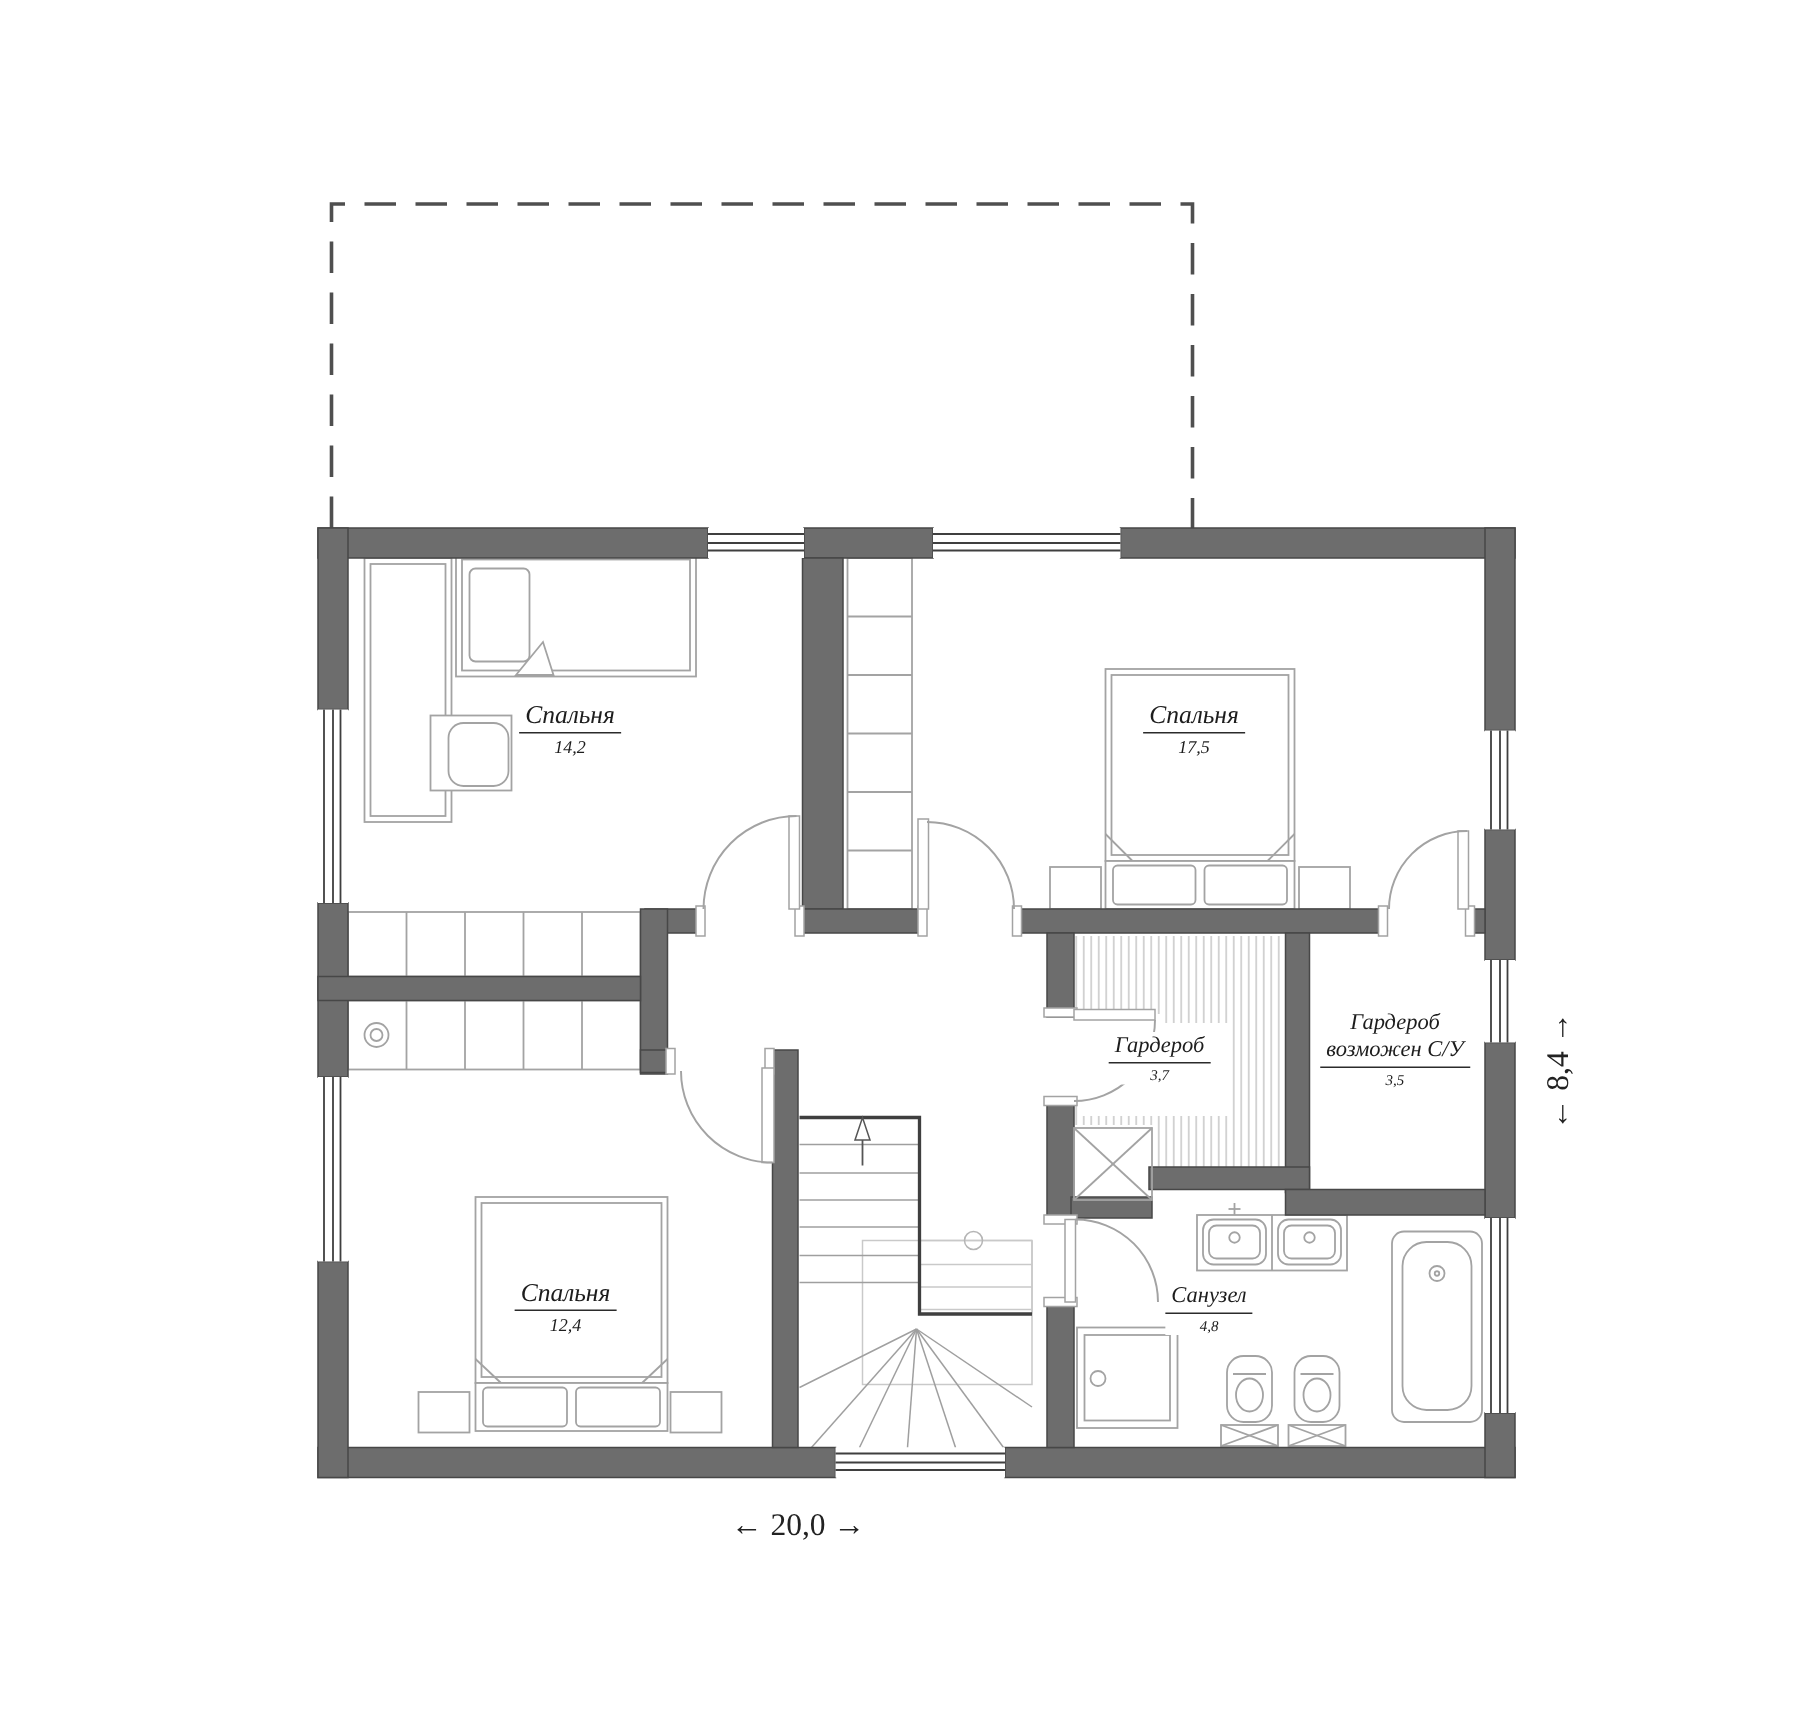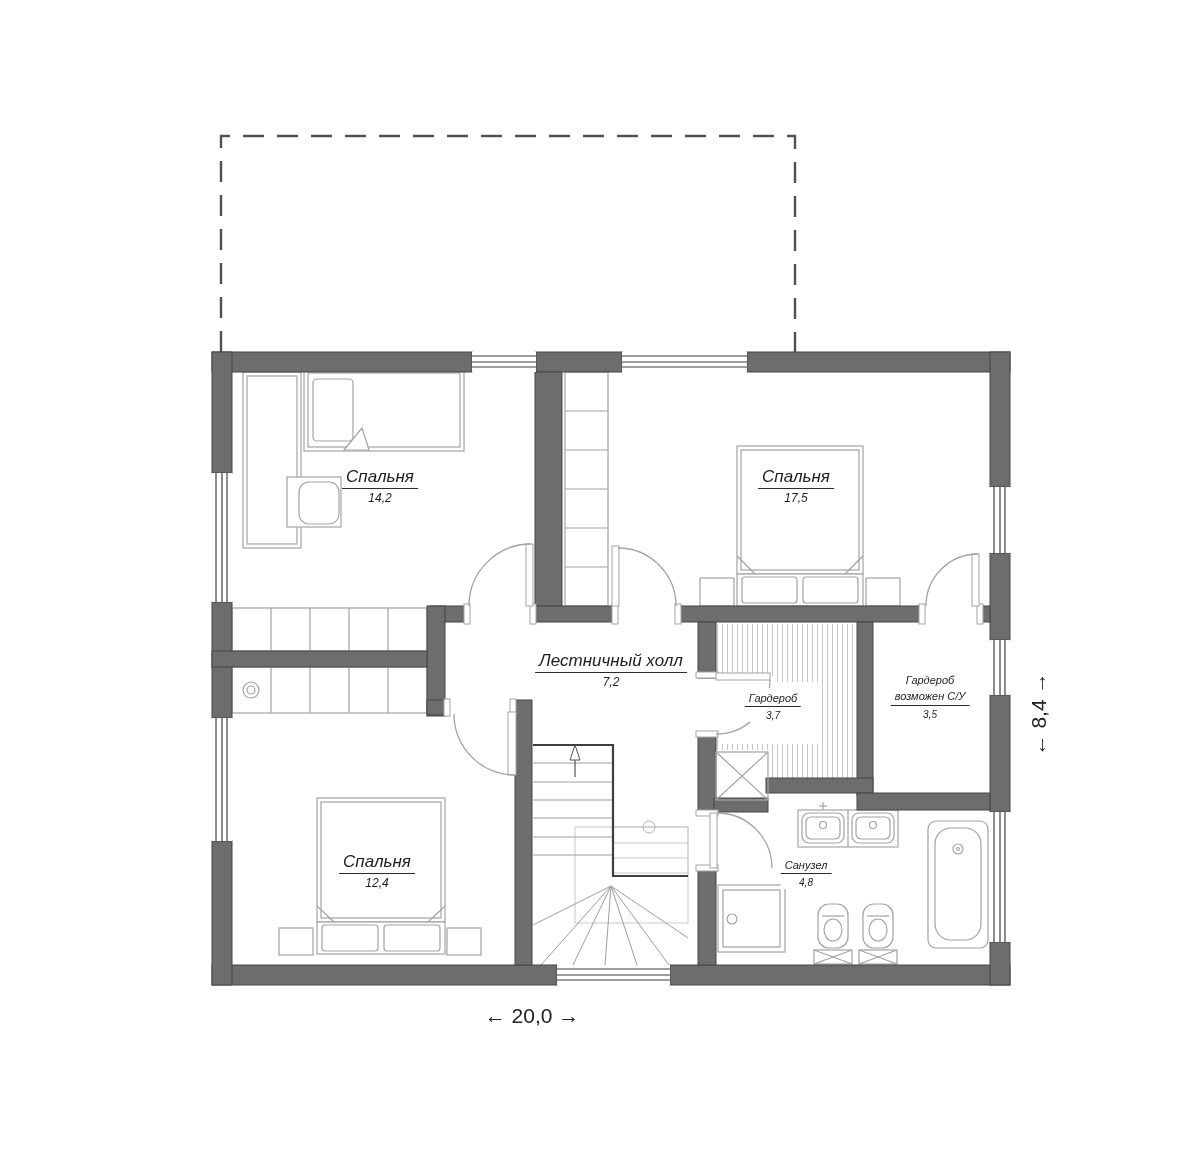--- a/index.html
+++ b/index.html
@@ -1,40 +1,40 @@
 <!DOCTYPE html>
 <html style="--wall: #6d6d6d; --wall-edge: #474747; --line-light: #c9c9c9; --line-mid: #a3a3a3; --line-dark: #3f3f3f; --dashed: #4f4f4f; --text: #1d1d1d;"><head>
 <meta charset="utf-8">
 <style>
   :root{
     --wall:#6d6d6d; --wall-edge:#474747; --line-light:#c9c9c9; --line-mid:#a3a3a3;
     --line-dark:#3f3f3f; --dashed:#4f4f4f; --text:#1d1d1d;
   }
   html,body{margin:0;padding:0;background:#fff;}
   .page{position:relative;width:1200px;height:1149px;background:#fff;overflow:hidden;
-        font-family:Liberation Sans, sans-serif;}
+        font-family:Liberation Serif, serif;}
   svg{position:absolute;left:0;top:0;}
   .wall{fill:var(--wall);stroke:var(--wall-edge);stroke-width:1;}
   .winline{stroke:var(--line-dark);stroke-width:1.2;fill:none;}
   .winbox{fill:#fff;stroke:none;}
   .f{fill:#fff;stroke:var(--line-mid);stroke-width:1.2;}
   .fl{fill:none;stroke:var(--line-mid);stroke-width:1.2;}
   .lt{fill:none;stroke:var(--line-light);stroke-width:1;}
   .dk{fill:none;stroke:var(--line-dark);stroke-width:2.2;}
   .arc{fill:none;stroke:var(--line-mid);stroke-width:1.3;}
   .leaf{fill:#fff;stroke:var(--line-mid);stroke-width:1;}
   .dash{fill:none;stroke:var(--dashed);stroke-width:2.4;stroke-dasharray:21 13;}
   .hatchrect{stroke:none;}
   .cover{fill:#fff;stroke:none;}
   .room-label{position:absolute;transform:translateX(-50%);text-align:center;
     font-style:italic;color:var(--text);white-space:nowrap;background:#fff;line-height:1.12;}
   .rname{font-size:17px;border-bottom:1.4px solid #2b2b2b;padding:0 4px 2px;display:inline-block;}
   .rname.nou{border-bottom:none;padding-bottom:0;display:block;}
   .rarea{font-size:12px;padding-top:3px;}
-  .room-label.small .rname{font-size:11px;}
+  .room-label.small .rname{font-size:15px;}
   .room-label.small .rarea{font-size:10px;}
   .dim{position:absolute;transform:translateX(-50%);font-size:21px;color:#222;white-space:nowrap;}
   .dim-v{transform:translate(-50%,-50%) rotate(-90deg);}
 </style>
 </head>
 <body>
 
 <div class="page">
 <svg width="1200" height="1149" viewBox="0 0 1200 1149">
   <defs>
@@ -327,24 +327,20 @@
   <div class="rarea">14,2</div>
 </div>
 <div class="room-label" style="left:796px;top:467px">
   <div class="rname">Спальня</div>
   <div class="rarea">17,5</div>
 </div>
 <div class="room-label" style="left:377px;top:852px">
   <div class="rname">Спальня</div>
   <div class="rarea">12,4</div>
 </div>
-<div class="room-label" style="left:611px;top:651px">
-  <div class="rname">Лестничный холл</div>
-  <div class="rarea">7,2</div>
-</div>
 <div class="room-label small" style="left:773px;top:688px">
   <div class="rname">Гардероб</div>
   <div class="rarea">3,7</div>
 </div>
 <div class="room-label small" style="left:930px;top:674px">
   <div class="rname nou">Гардероб</div>
   <div class="rname">возможен С/У</div>
   <div class="rarea">3,5</div>
 </div>
 <div class="room-label small" style="left:806px;top:855px">

